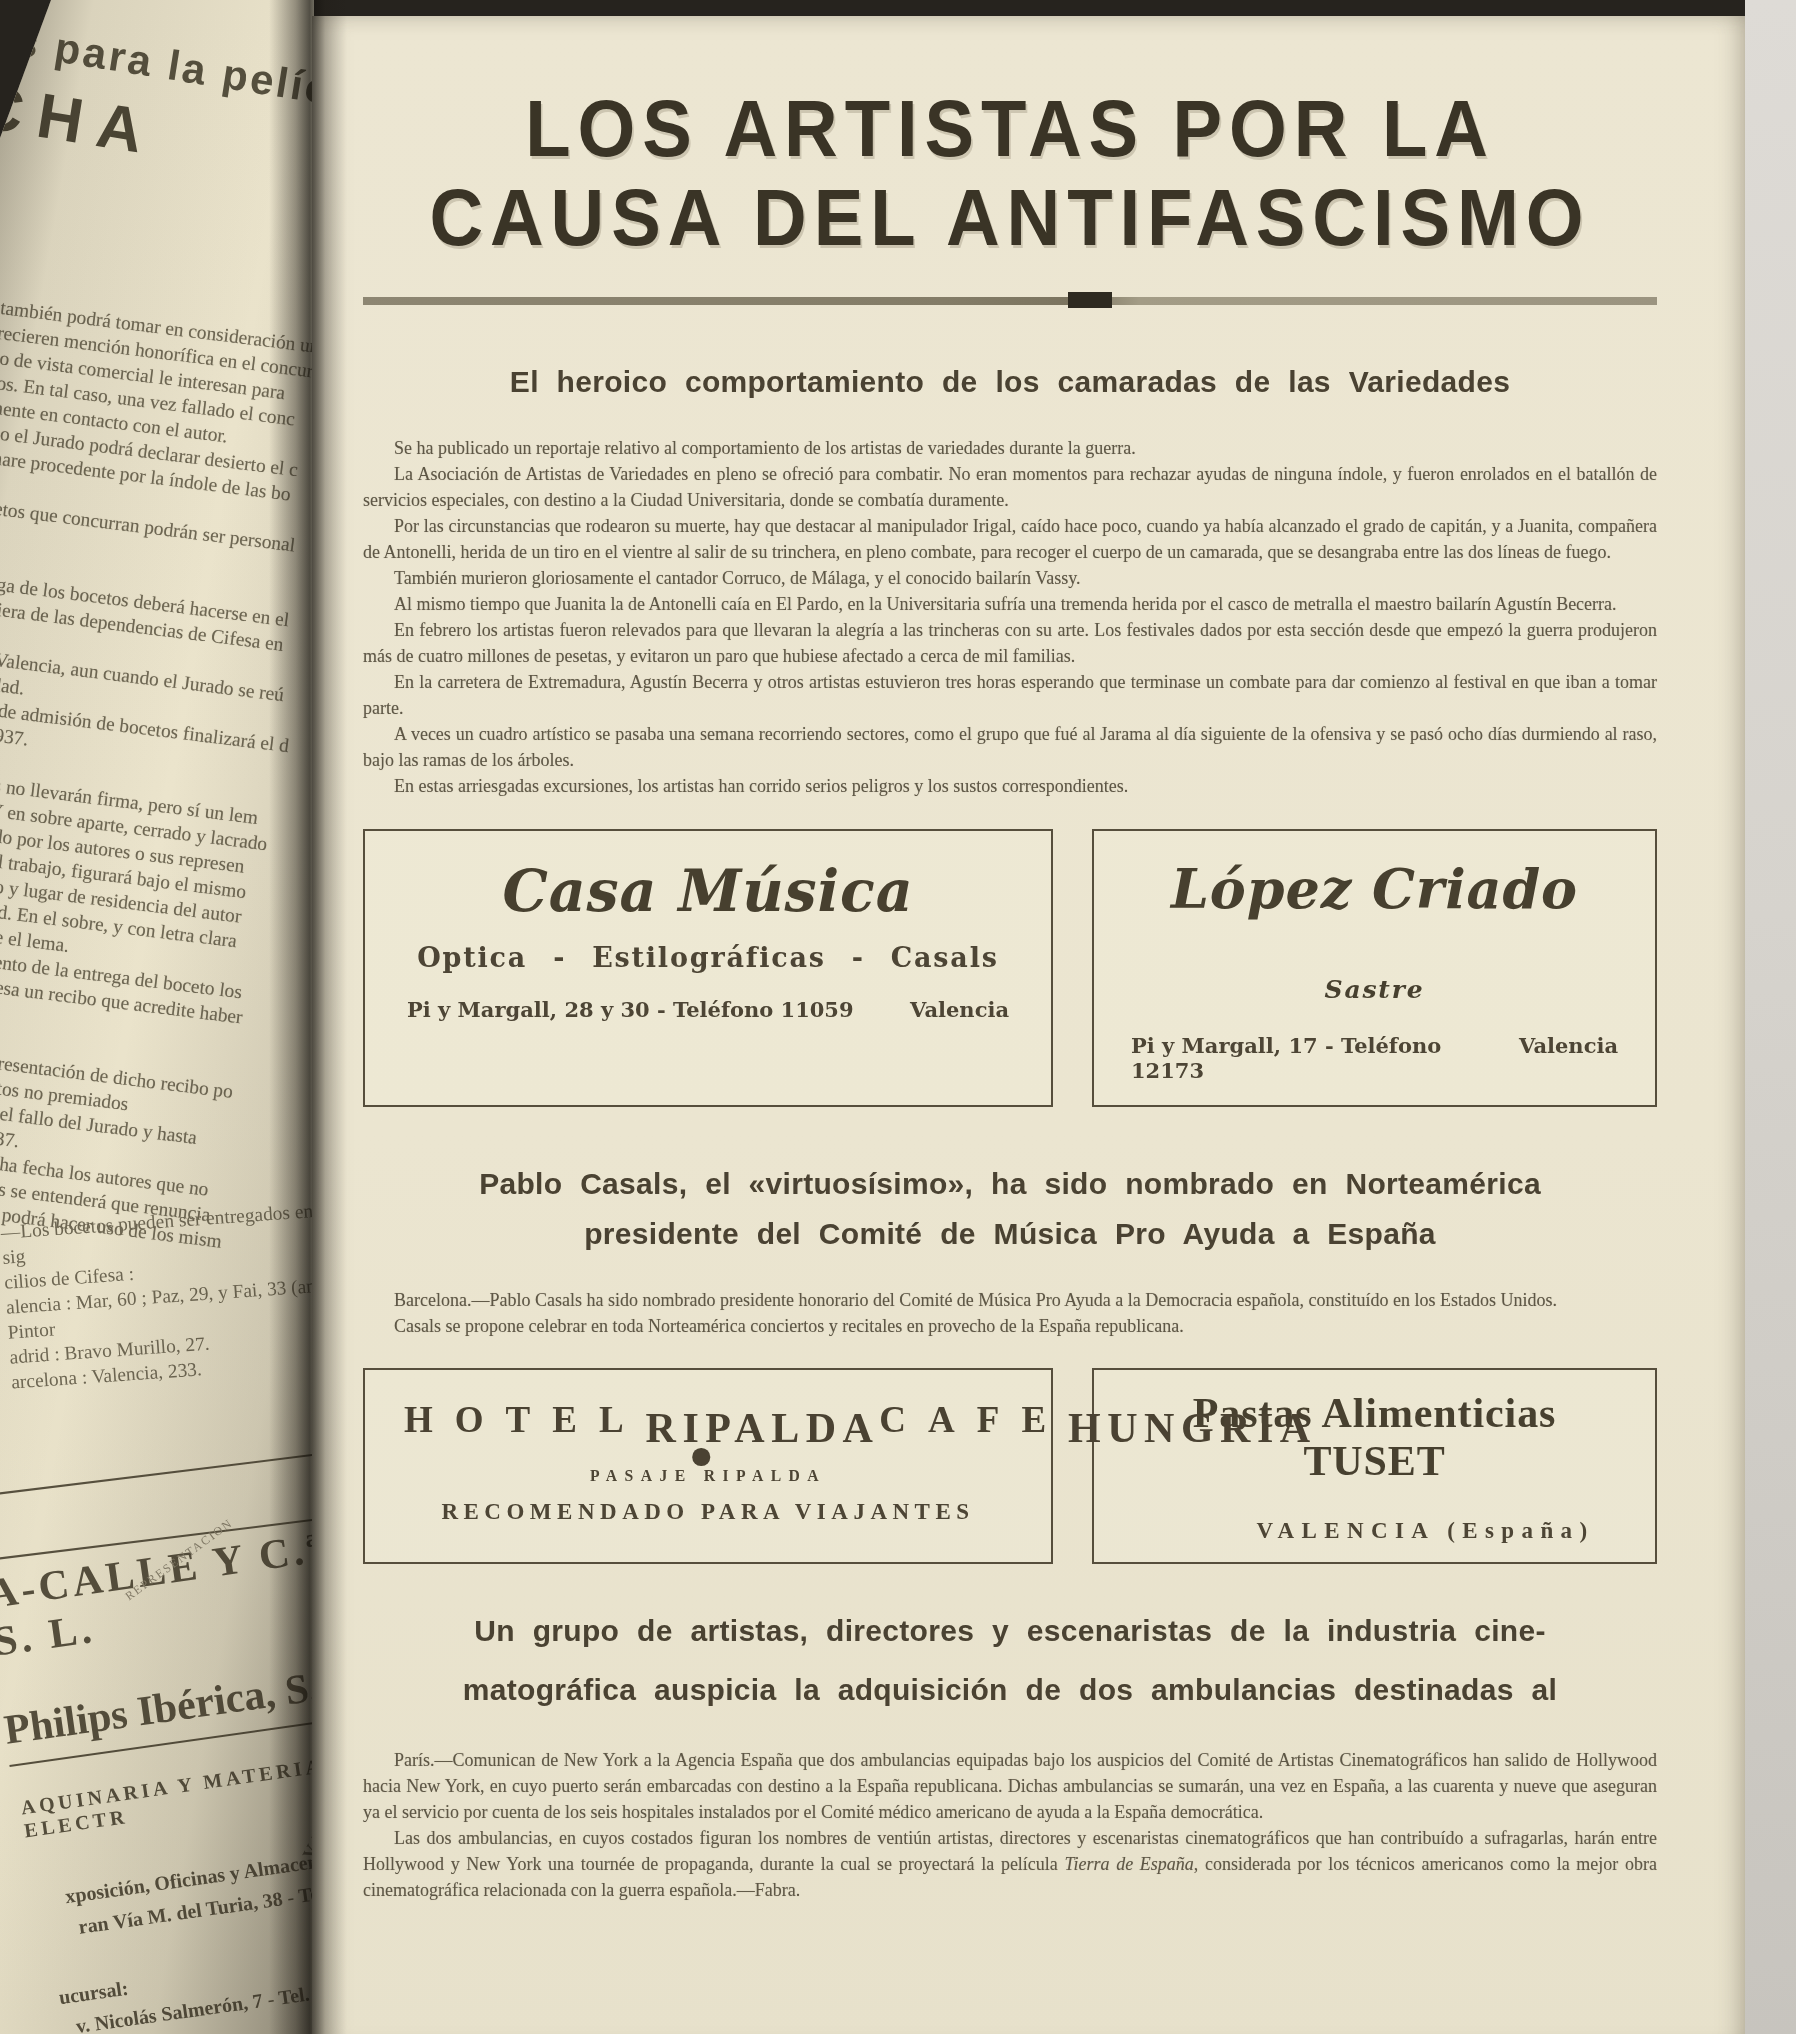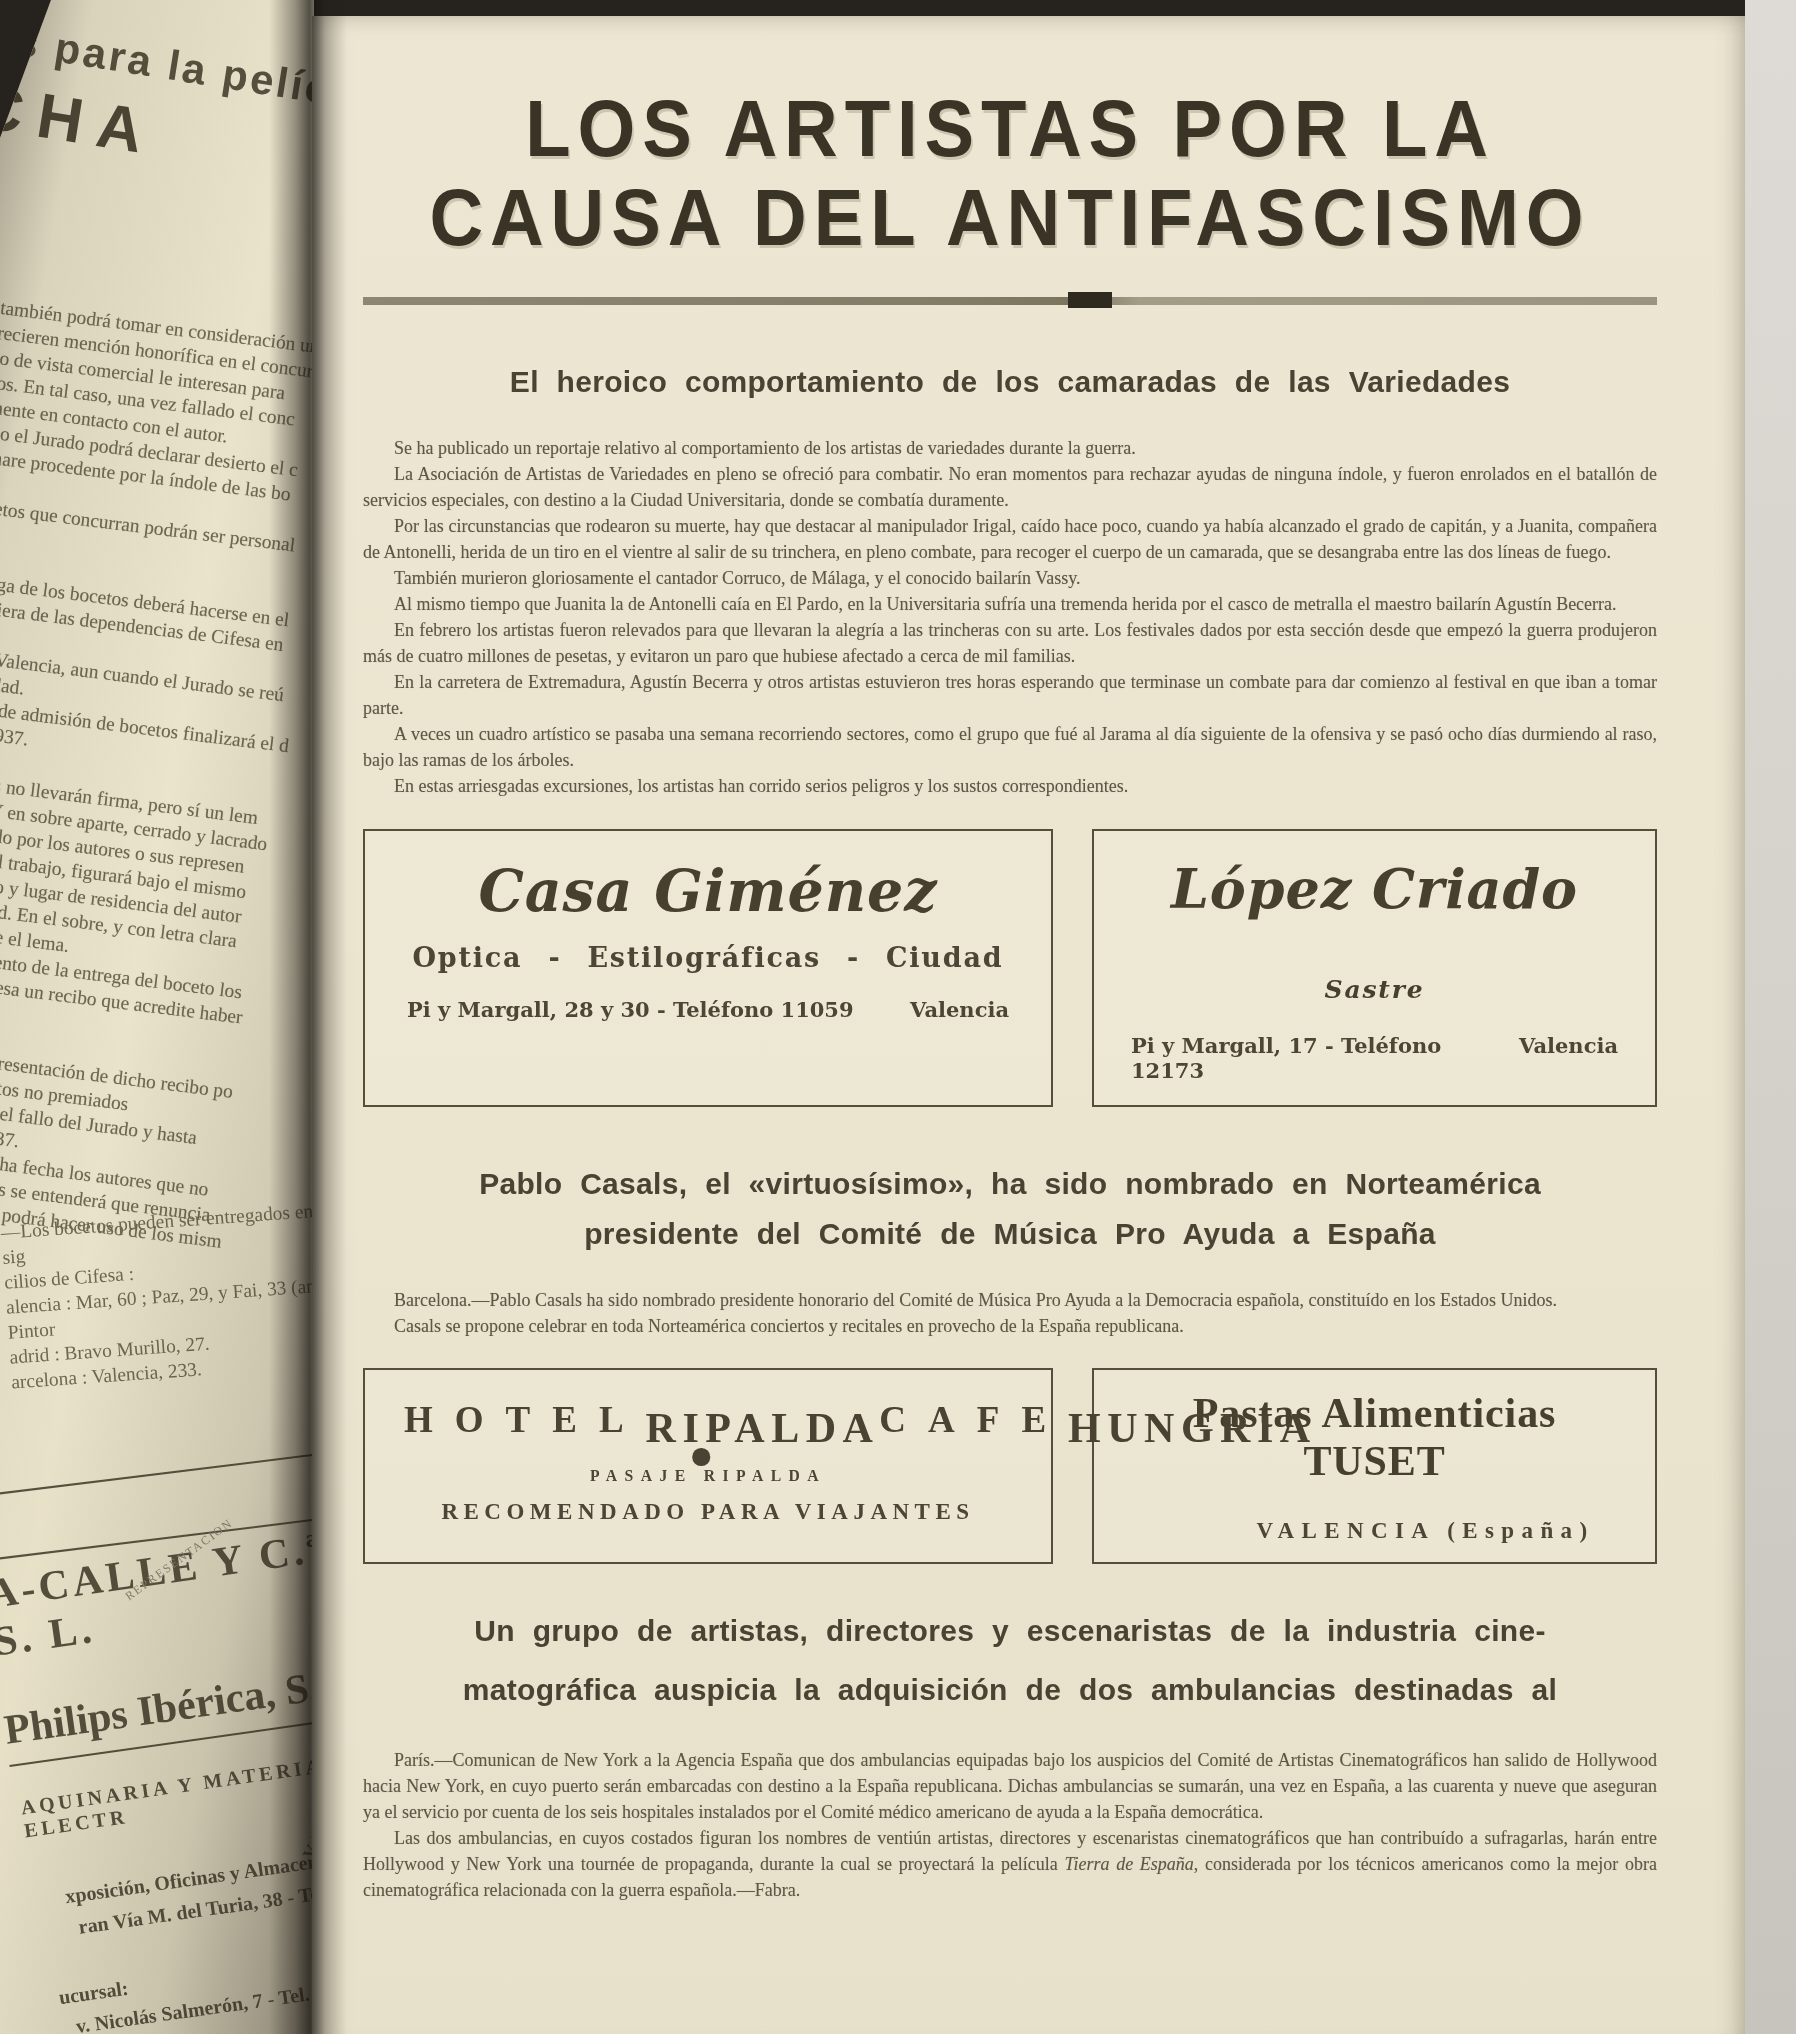--- a/index.html
+++ b/index.html
@@ -243,22 +243,22 @@
         <p>También murieron gloriosamente el cantador Corruco, de Málaga, y el conocido bailarín Vassy.</p>
         <p>Al mismo tiempo que Juanita la de Antonelli caía en El Pardo, en la Universitaria sufría una tremenda herida por el casco de metralla el maestro bailarín Agustín Becerra.</p>
         <p>En febrero los artistas fueron relevados para que llevaran la alegría a las trincheras con su arte. Los festivales dados por esta sección desde que empezó la guerra produjeron más de cuatro millones de pesetas, y evitaron un paro que hubiese afectado a cerca de mil familias.</p>
         <p>En la carretera de Extremadura, Agustín Becerra y otros artistas estuvieron tres horas esperando que terminase un combate para dar comienzo al festival en que iban a tomar parte.</p>
         <p>A veces un cuadro artístico se pasaba una semana recorriendo sectores, como el grupo que fué al Jarama al día siguiente de la ofensiva y se pasó ocho días durmiendo al raso, bajo las ramas de los árboles.</p>
         <p>En estas arriesgadas excursiones, los artistas han corrido serios peligros y los sustos correspondientes.</p>
       </div>
 
       <div class="ads-row">
         <div class="ad-box ad-left ad-gimenez">
-          <div class="ag-name">Casa Giménez</div>
-          <div class="ag-tagline">Optica - Estilográficas - Ciudad</div>
+          <div class="ag-name">Casa Música</div>
+          <div class="ag-tagline">Optica - Estilográficas - Casals</div>
           <div class="ag-address">
             <span>Pi y Margall, 28 y 30 - Teléfono 11059</span>
             <span>Valencia</span>
           </div>
         </div>
         <div class="ad-box ad-right ad-lopez">
           <div class="lc-name">
             <span>López Criado</span><span class="lc-sub">Sastre</span>
           </div>
           <div class="lc-address">

